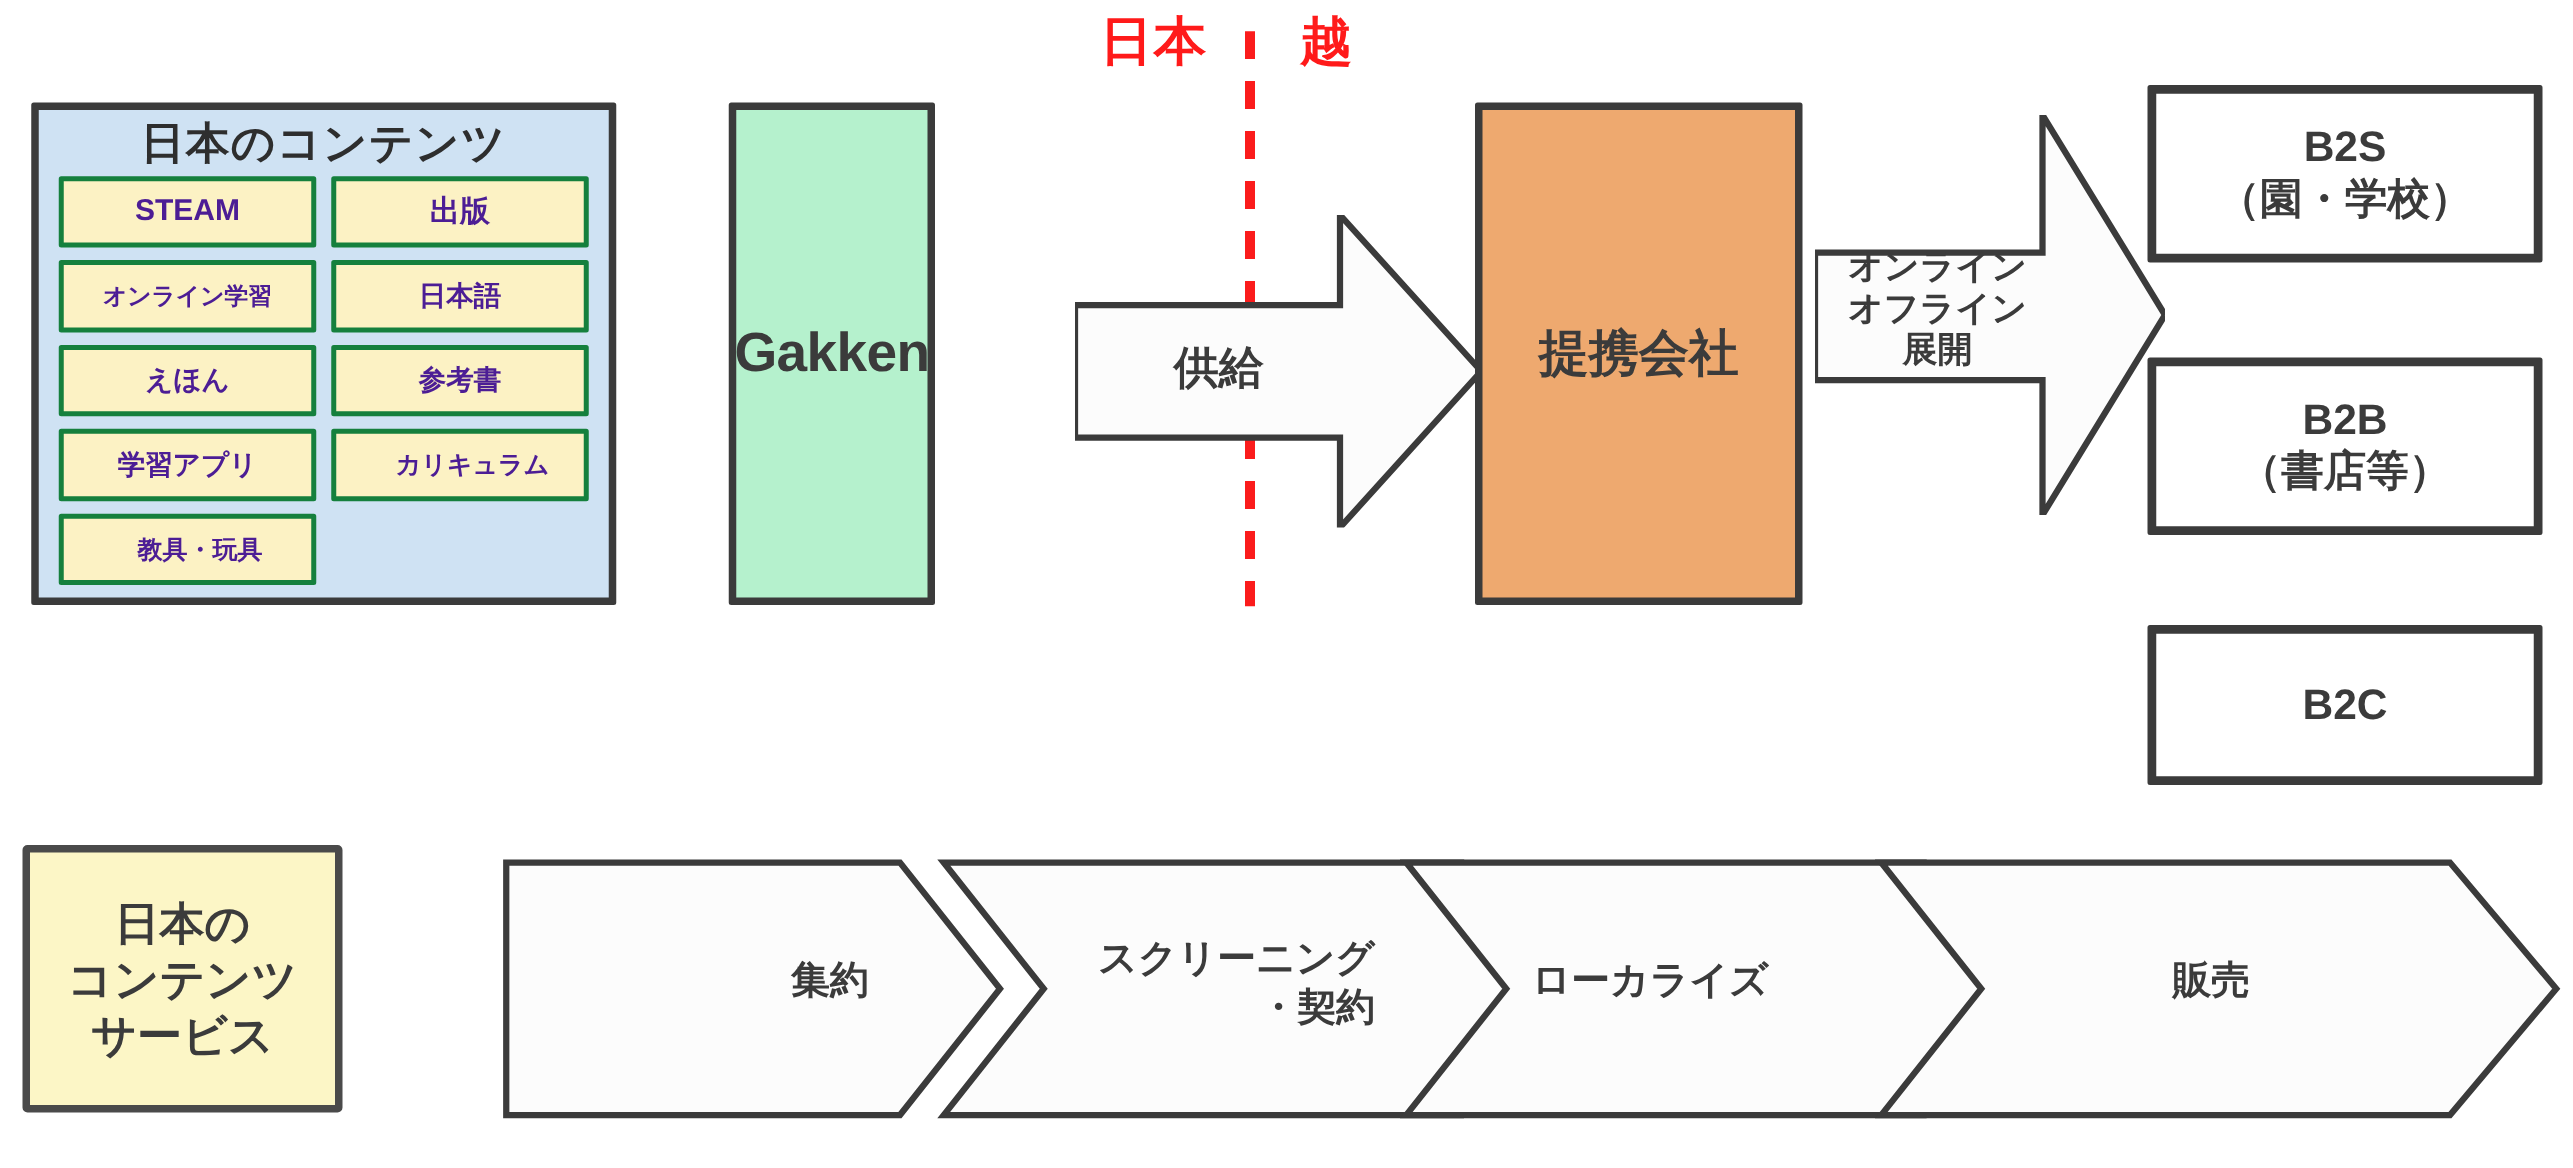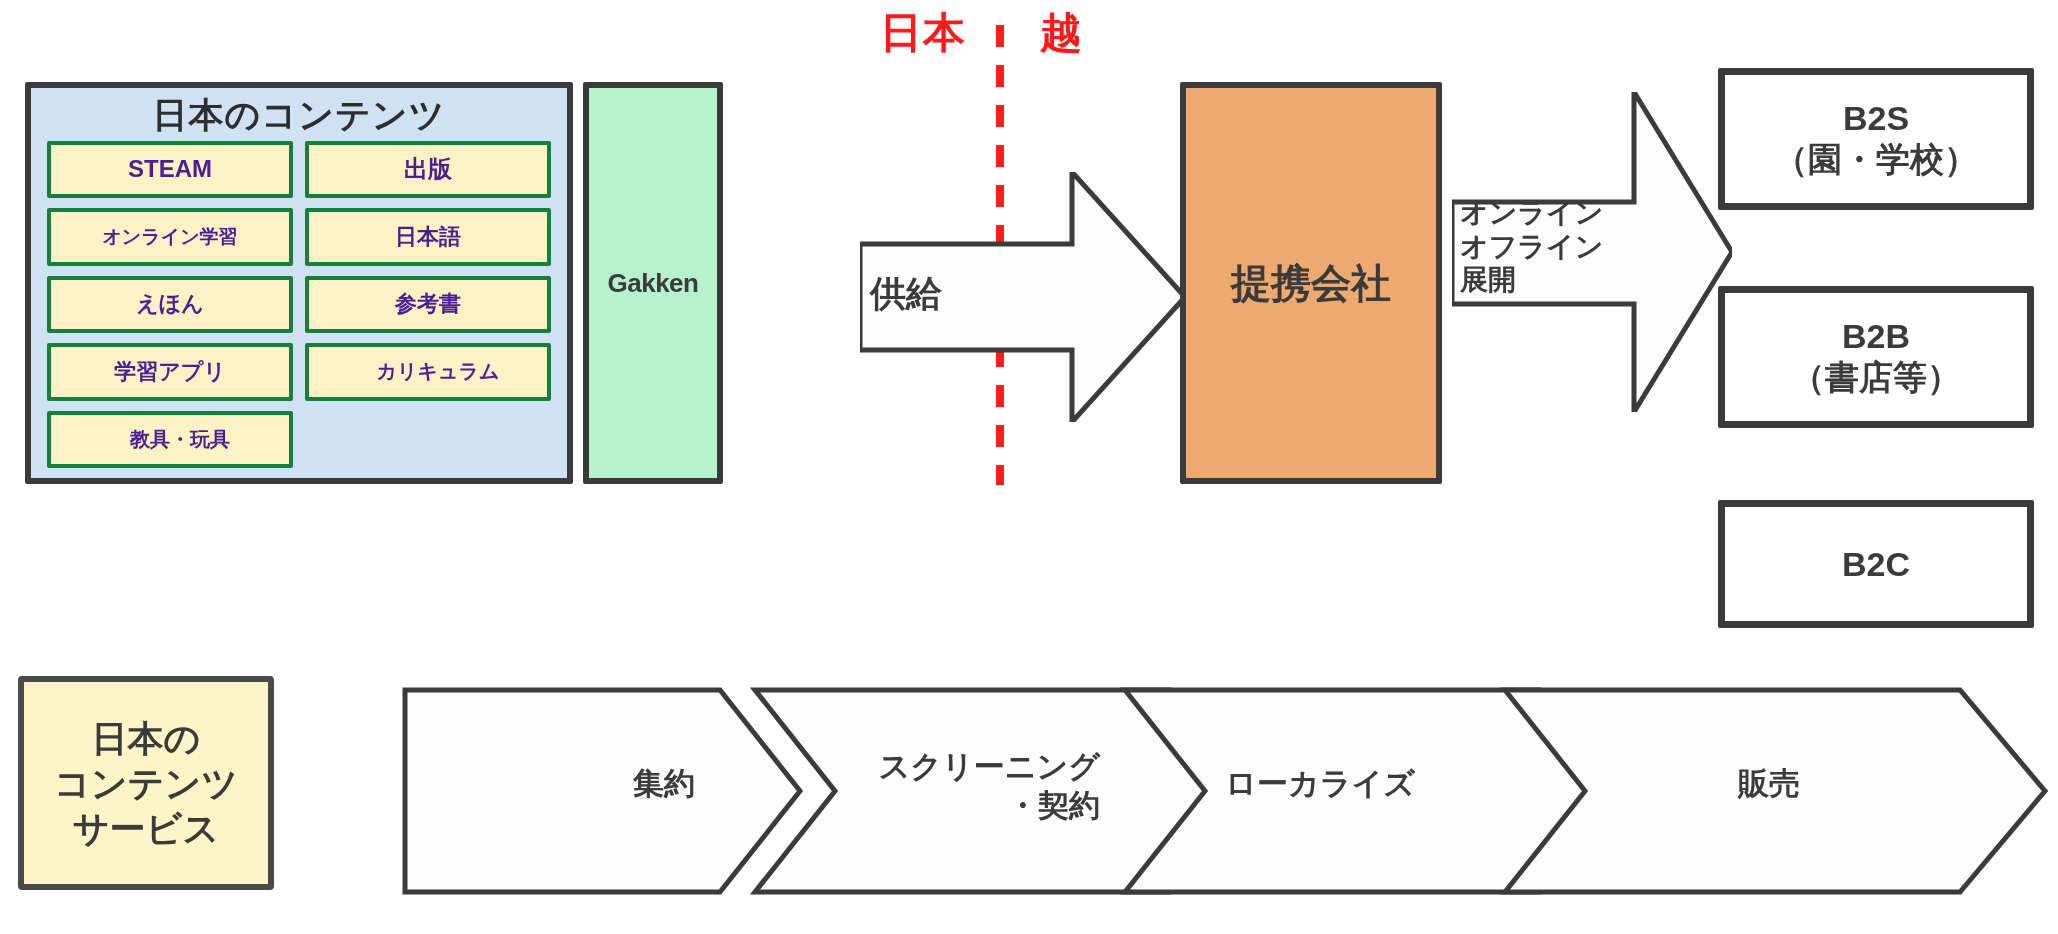--- a/index.html
+++ b/index.html
@@ -5,21 +5,21 @@
   html,body{margin:0;padding:0;background:#ffffff;}
   body{
     width:2058px;height:934px;position:relative;overflow:hidden;
     font-family:"Liberation Sans","DejaVu Sans",sans-serif;
     color:#3b3b3b;
   }
   .abs{position:absolute;box-sizing:border-box;}
 
   
   .content-panel{
-    left:25px;top:82px;width:548px;height:402px;
+    left:25px;top:82px;width:468px;height:402px;
     background:#cfe2f3;border:6px solid #3b3b3b;border-radius:2px;
     display:flex;flex-direction:column;align-items:center;
   }
   .content-panel-title{
     font-size:35px;font-weight:bold;color:#2e2e2e;letter-spacing:1px;
     margin-top:8px;margin-bottom:6px;line-height:1.1;
   }
   .tag-grid{
     width:100%;padding:0 16px 10px 16px;box-sizing:border-box;
     display:grid;grid-template-columns:1fr 1fr;grid-template-rows:repeat(5,1fr);
@@ -29,24 +29,24 @@
     background:#fcf2c4;border:4px solid #15803d;border-radius:2px;
     display:flex;align-items:center;justify-content:center;
     font-weight:bold;color:#4c1d95;white-space:nowrap;
   }
   .tag.s22{font-size:22px;}
   .tag.s20{font-size:20px;padding-left:20px;}
   .tag.s24{font-size:24px;}
   .tag.s19{font-size:19px;}
 
   .gakken-box{
-    left:583px;top:82px;width:140px;height:402px;
+    left:583px;top:82px;width:165px;height:402px;
     background:#b5f1cd;border:6px solid #3b3b3b;border-radius:2px;
     display:flex;align-items:center;justify-content:center;
-    font-size:26px;font-weight:bold;color:#3b3b3b;letter-spacing:-0.5px;
+    font-size:44px;font-weight:bold;color:#3b3b3b;letter-spacing:-0.5px;
   }
 
   .partner-box{
     left:1180px;top:82px;width:262px;height:402px;
     background:#eea96f;border:6px solid #3b3b3b;border-radius:2px;
     display:flex;align-items:center;justify-content:center;
     text-align:center;font-size:40px;font-weight:bold;color:#3b3b3b;
     line-height:1.22;
   }
 
@@ -58,21 +58,21 @@
   .border-label.left{left:880px;}
   .border-label.right{left:1040px;}
   .border-line{
     left:996px;top:25px;width:8px;height:460px;
     background:repeating-linear-gradient(to bottom,#fb1c1c 0px,#fb1c1c 22px,transparent 22px,transparent 40px);
   }
 
   
   .block-arrow{display:block;}
   .arrow-label{
-    font-weight:bold;color:#3b3b3b;line-height:1.2;
+    font-weight:bold;color:#3b3b3b;text-align:center;line-height:1.2;
     pointer-events:none;
   }
   #supply-arrow{left:860px;top:172px;width:325px;height:250px;}
   #supply-label{left:870px;top:272px;width:210px;font-size:36px;}
 
   #deploy-arrow{left:1452px;top:92px;width:280px;height:320px;}
   #deploy-label{left:1460px;top:196px;width:180px;font-size:28px;}
 
   
   .channel-box{

